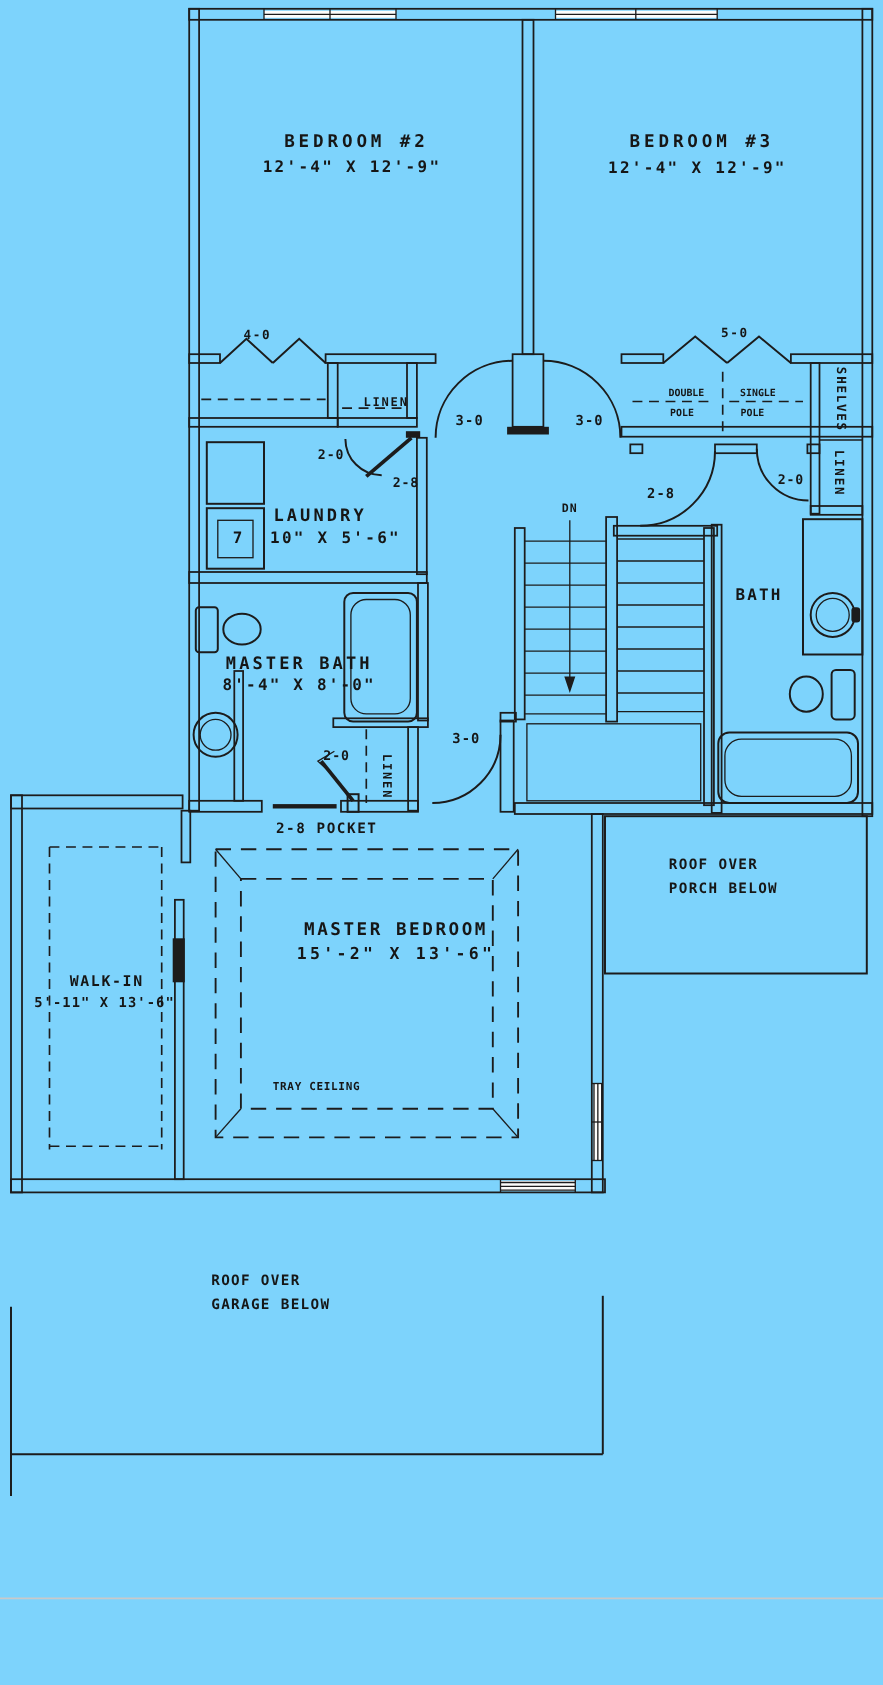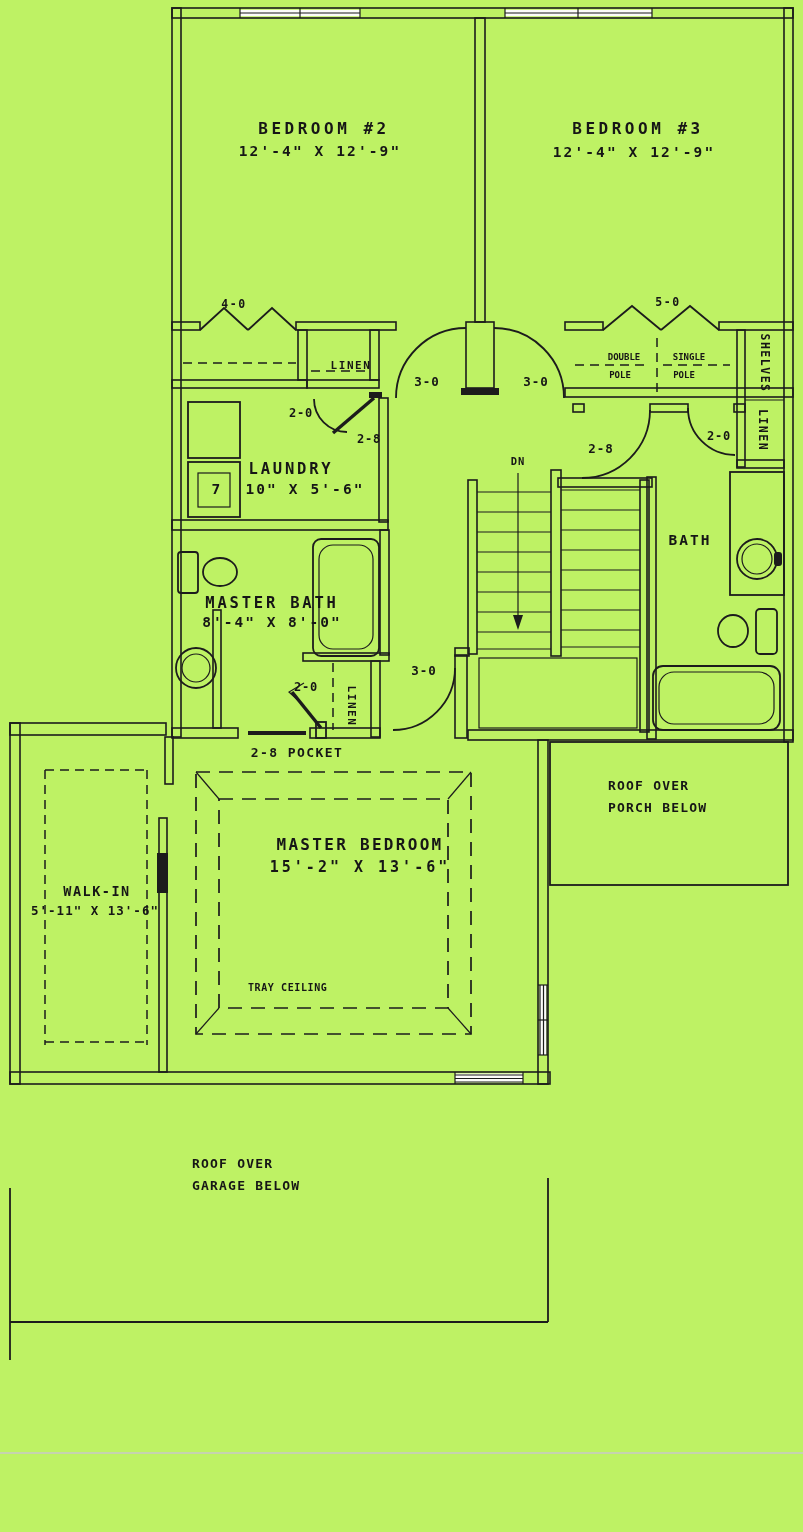--- a/index.html
+++ b/index.html
@@ -1,16 +1,16 @@
 <!DOCTYPE html>
 <html><head>
 <meta charset="utf-8">
 <style>
   html,body{margin:0;padding:0;background:#ffffff;}
-  .page{position:relative;width:803px;height:1532px;background:#bef264;overflow:hidden;}
+  .page{position:relative;width:803px;height:1532px;background:#7dd3fc;overflow:hidden;}
   svg{display:block;}
   .w {fill:none;stroke:#1c1c1c;stroke-width:1.6;}
   .s {fill:none;stroke:#1c1c1c;stroke-width:1.8;}
   .t {fill:none;stroke:#1c1c1c;stroke-width:1.2;}
   .f {fill:#1c1c1c;stroke:none;}
   .leaf {fill:none;stroke:#1c1c1c;stroke-width:3.4;}
   .d {fill:none;stroke:#1c1c1c;stroke-width:1.5;stroke-dasharray:9 6;}
   .d2 {fill:none;stroke:#1c1c1c;stroke-width:1.7;stroke-dasharray:14 9;}
   .paper {fill:#fcfcfa;stroke:none;}
   text{font-family:"DejaVu Sans Mono","Liberation Mono",monospace;font-weight:bold;fill:#161616;}

